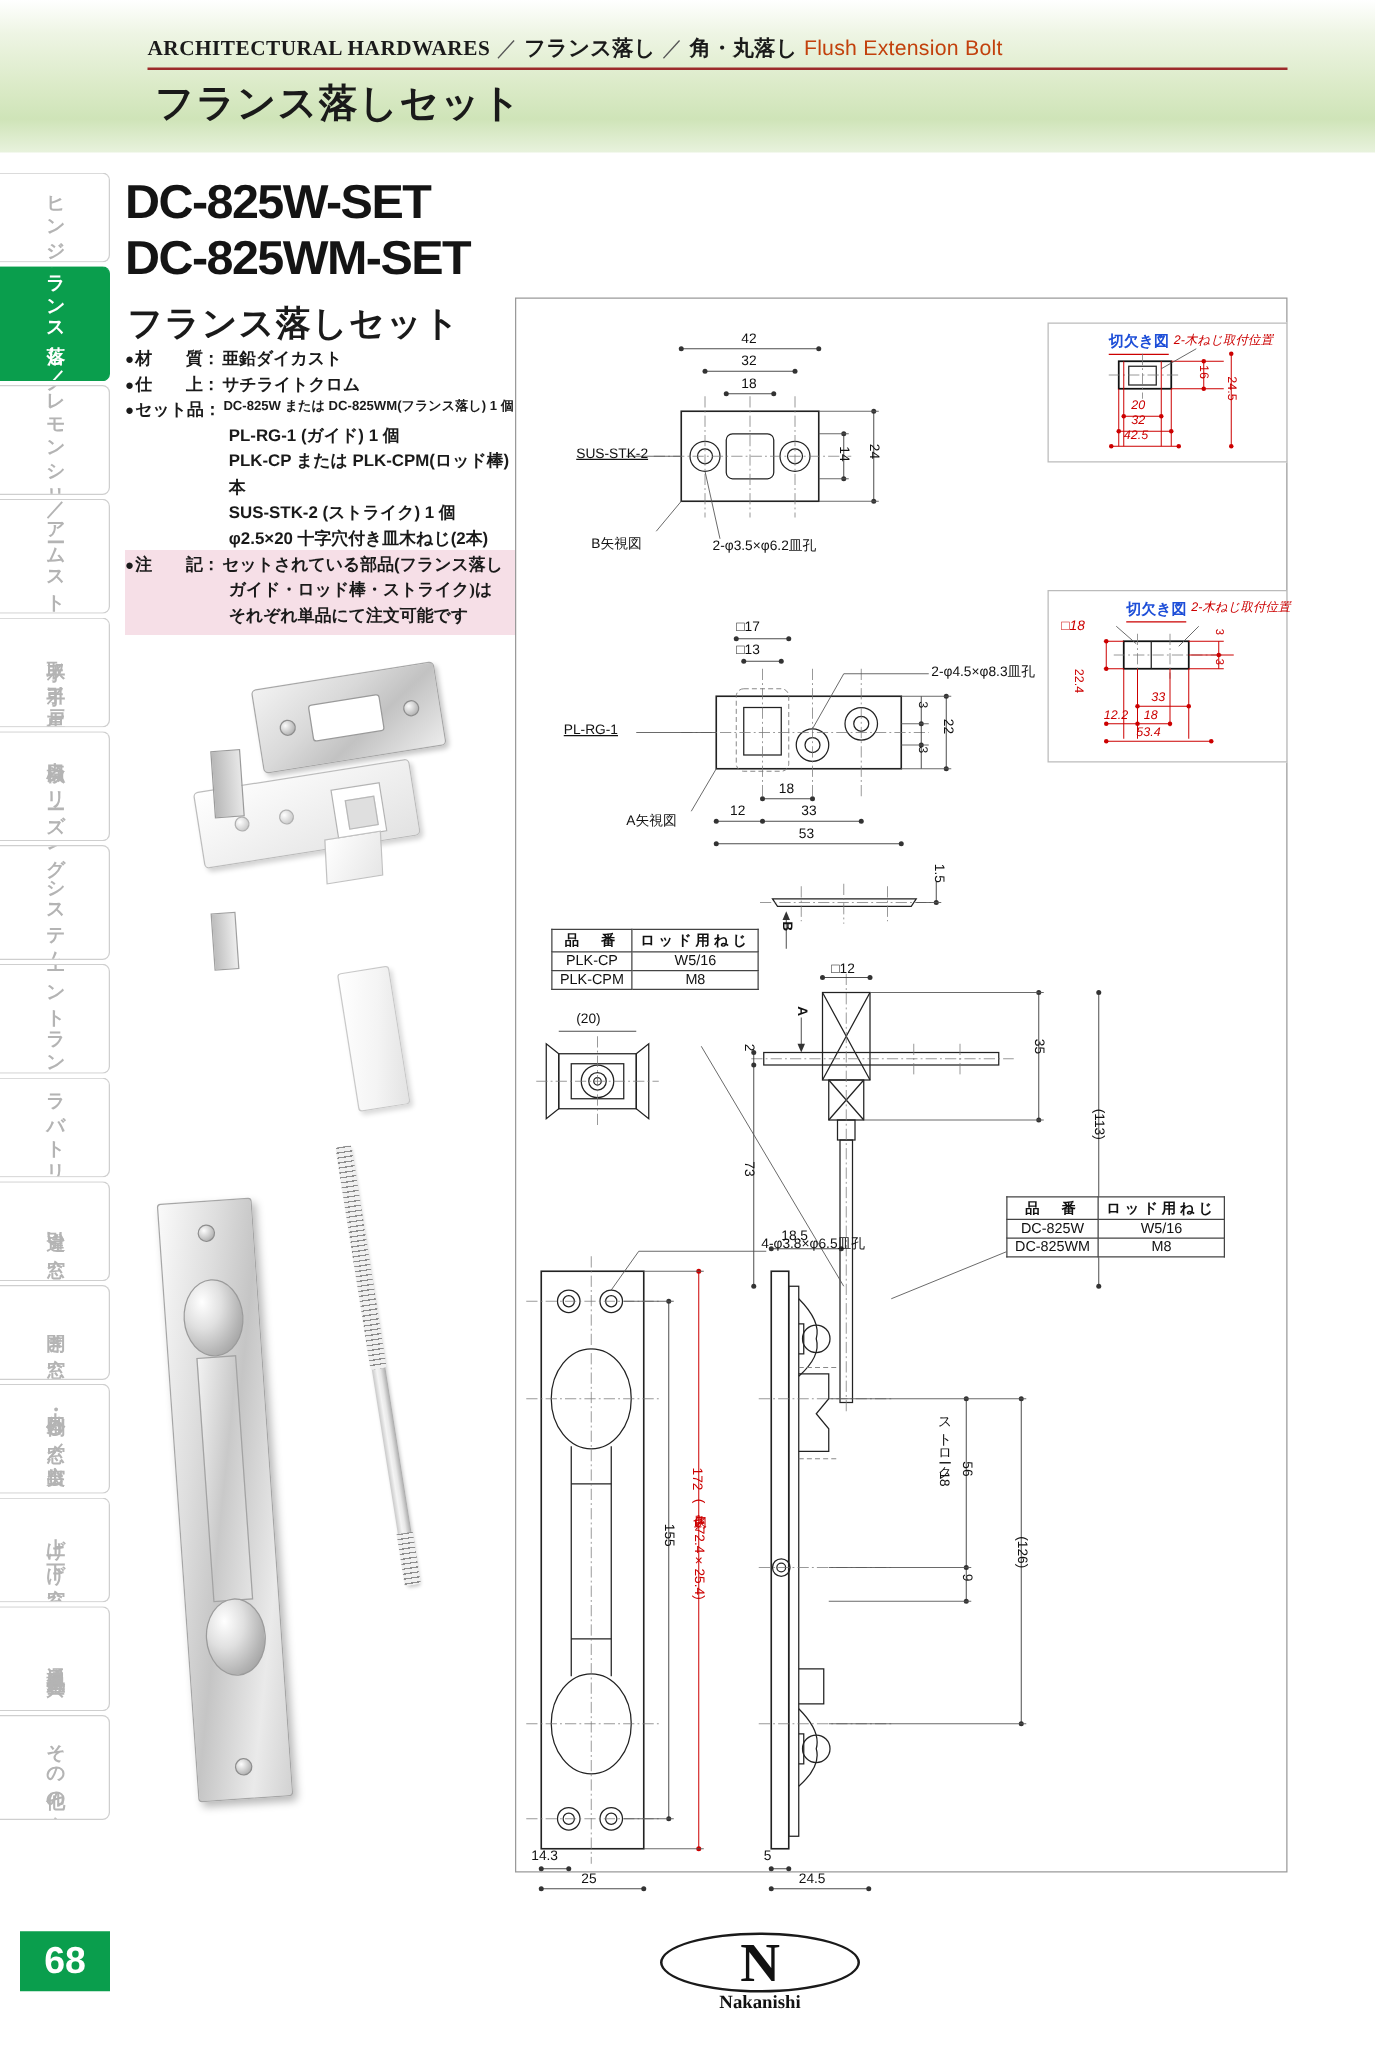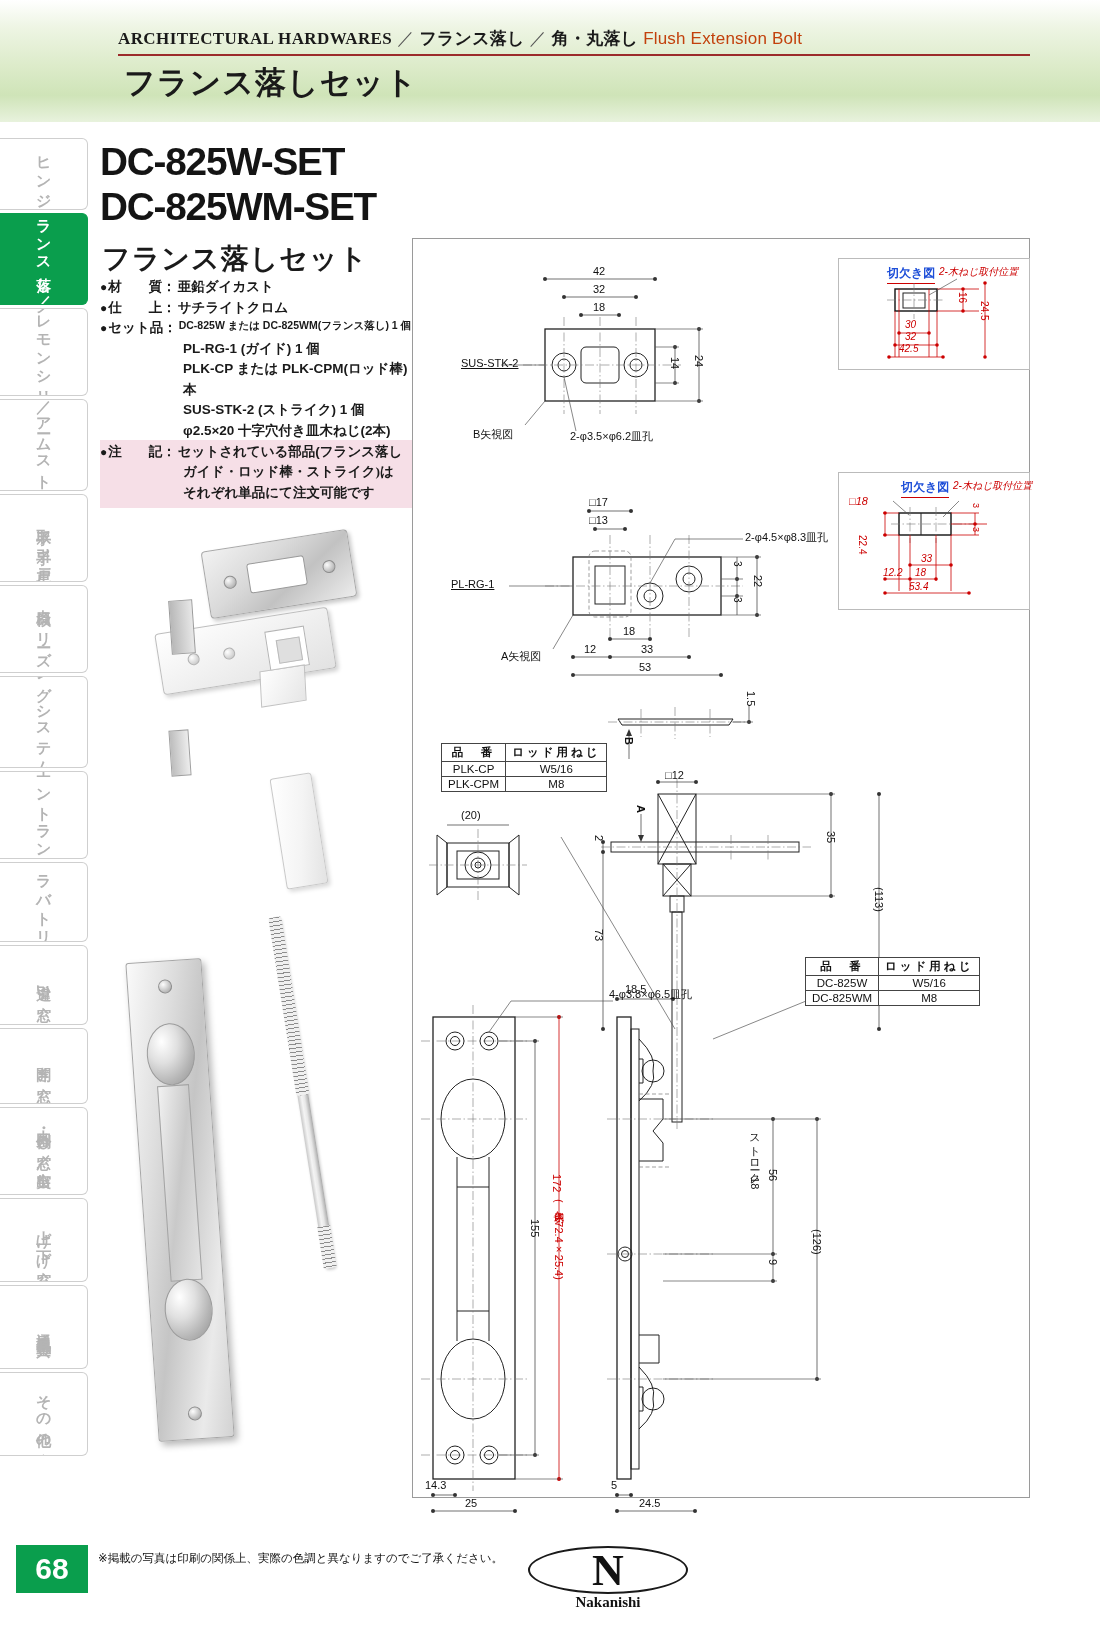--- a/index.html
+++ b/index.html
@@ -775,21 +775,21 @@
     <line class="rdim" x1="56" y1="86" x2="98" y2="86"></line>
     <circle class="rdot" cx="56" cy="86" r="1.8"></circle>
       <circle class="rdot" cx="98" cy="86" r="1.8"></circle>
     <line class="rdim" x1="50" y1="98" x2="104" y2="98"></line>
     <circle class="rdot" cx="50" cy="98" r="1.8"></circle>
       <circle class="rdot" cx="104" cy="98" r="1.8"></circle>
     <line class="thin" x1="90" y1="36" x2="118" y2="20"></line>
   </svg>
   <div class="redv" style="position:absolute; left:118px; top:33px; font-size:10px;">16</div>
   <div class="redv" style="position:absolute; left:140px; top:42px; font-size:10px;">24.5</div>
-  <div class="dlabel red" style="position:absolute; left:66px; top:60px; font-size:10px;">30</div>
+  <div class="dlabel red" style="position:absolute; left:66px; top:60px; font-size:10px;">20</div>
   <div class="dlabel red" style="position:absolute; left:66px; top:72px; font-size:10px;">32</div>
   <div class="dlabel red" style="position:absolute; left:60px; top:84px; font-size:10px;">42.5</div>
 </div>
 
 <div class="cutbox" style="left:838px; top:472px; width:192px; height:138px;">
   <div class="cut-title" style="left:62px; top:6px;">切欠き図</div>
   <div class="dlabel red" style="position:absolute; left:114px; top:6px; font-size:10px;">2-木ねじ取付位置</div>
   <div class="dlabel red" style="position:absolute; left:10px; top:22px; font-size:11px;">□18</div>
   <svg width="192" height="138">
     <rect class="blk" x="60" y="40" width="52" height="22"></rect>
@@ -830,19 +830,18 @@
   <div class="redv" style="position:absolute; left:132px; top:30px; font-size:9px;">3</div>
   <div class="redv" style="position:absolute; left:132px; top:54px; font-size:9px;">3</div>
   <div class="dlabel red" style="position:absolute; left:82px; top:80px; font-size:10px;">33</div>
   <div class="dlabel red" style="position:absolute; left:44px; top:94px; font-size:10px;">12.2</div>
   <div class="dlabel red" style="position:absolute; left:76px; top:94px; font-size:10px;">18</div>
   <div class="dlabel red" style="position:absolute; left:70px; top:108px; font-size:10px;">53.4</div>
 </div>
 
 <div class="pagenum">68</div>
 <div class="footnotes">
-  <div>※掲載の写真は印刷の関係上、実際の色調と異なりますのでご了承ください。</div>
 </div>
 <div class="logo">
   <div class="logo-ell"></div>
   <div class="logo-n">N</div>
   <div class="logo-txt">Nakanishi</div>
 </div>
 
 </body></html>

